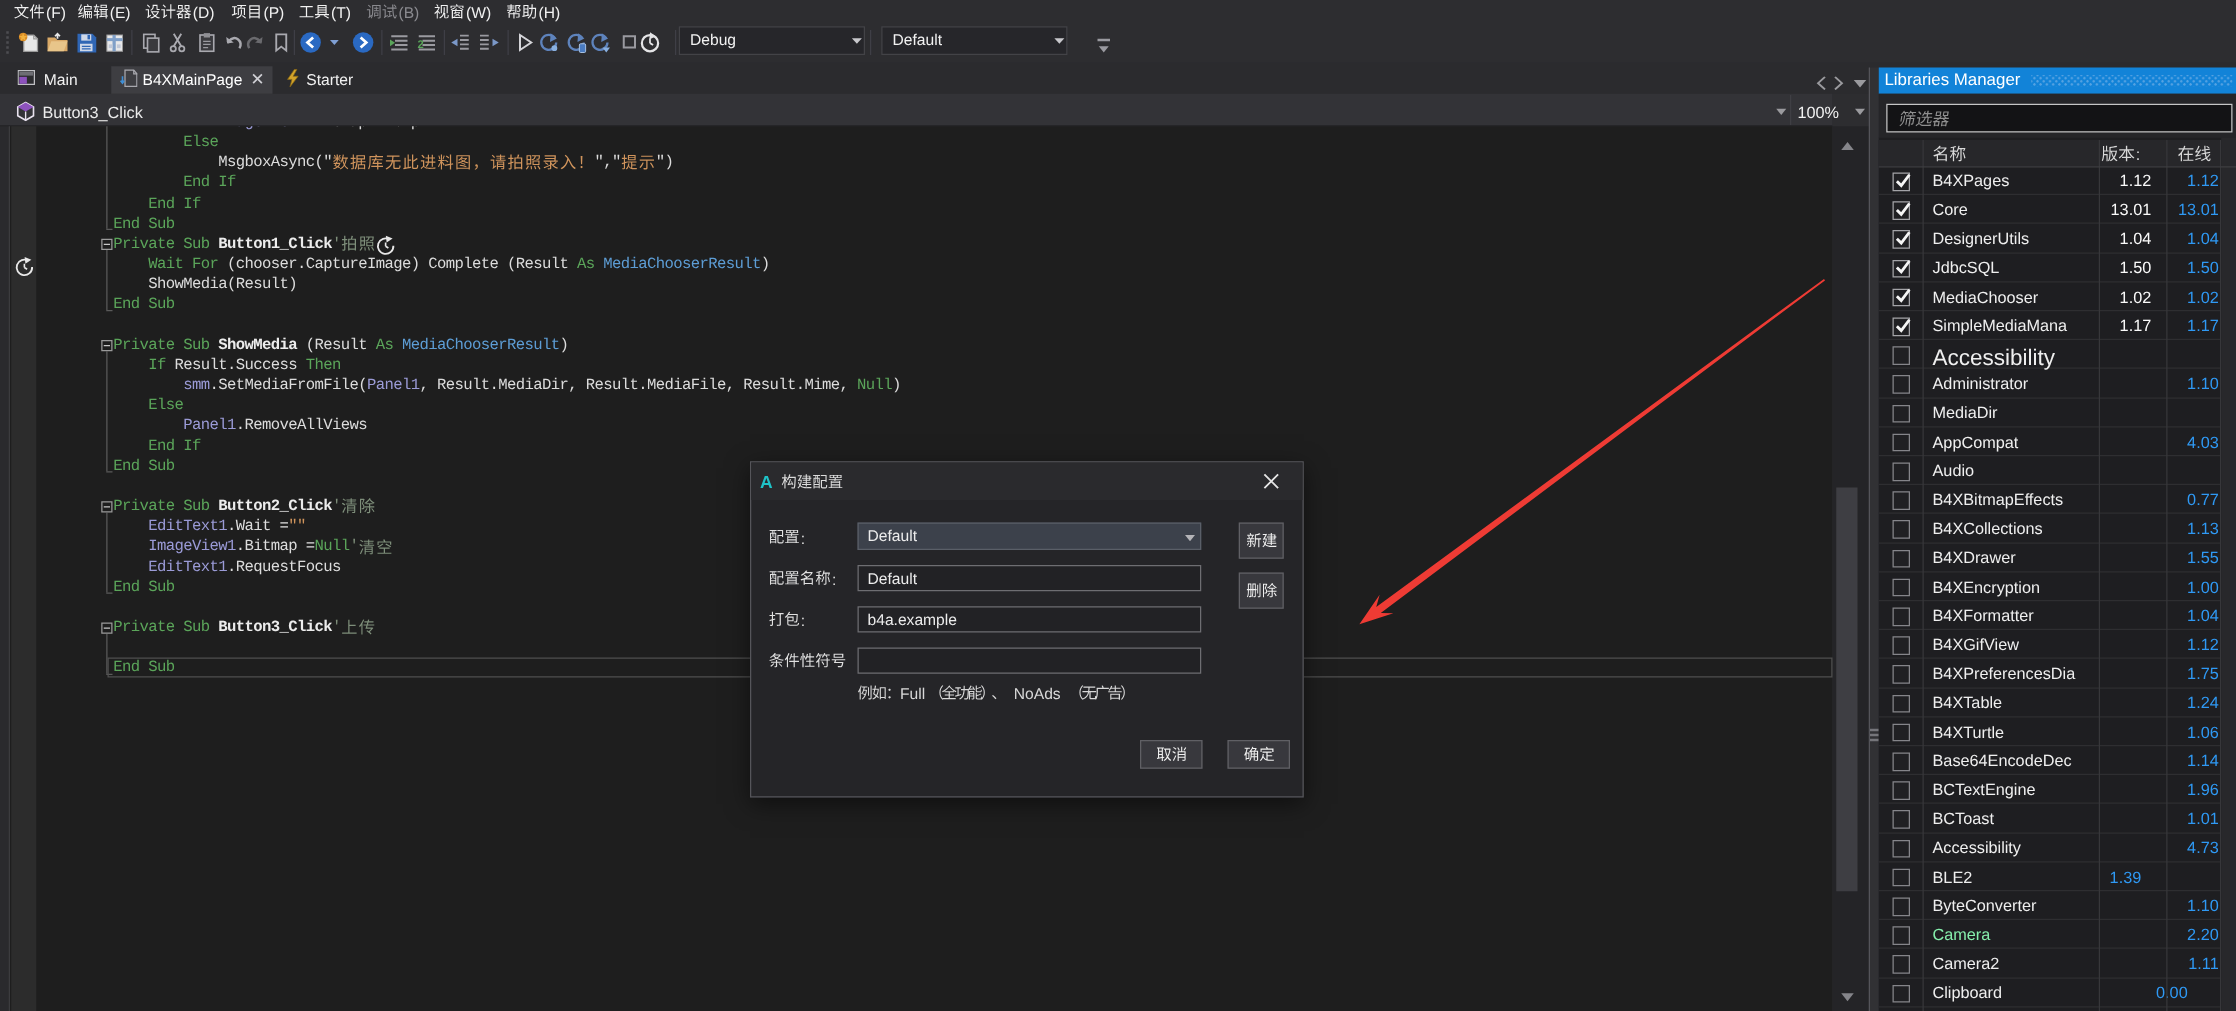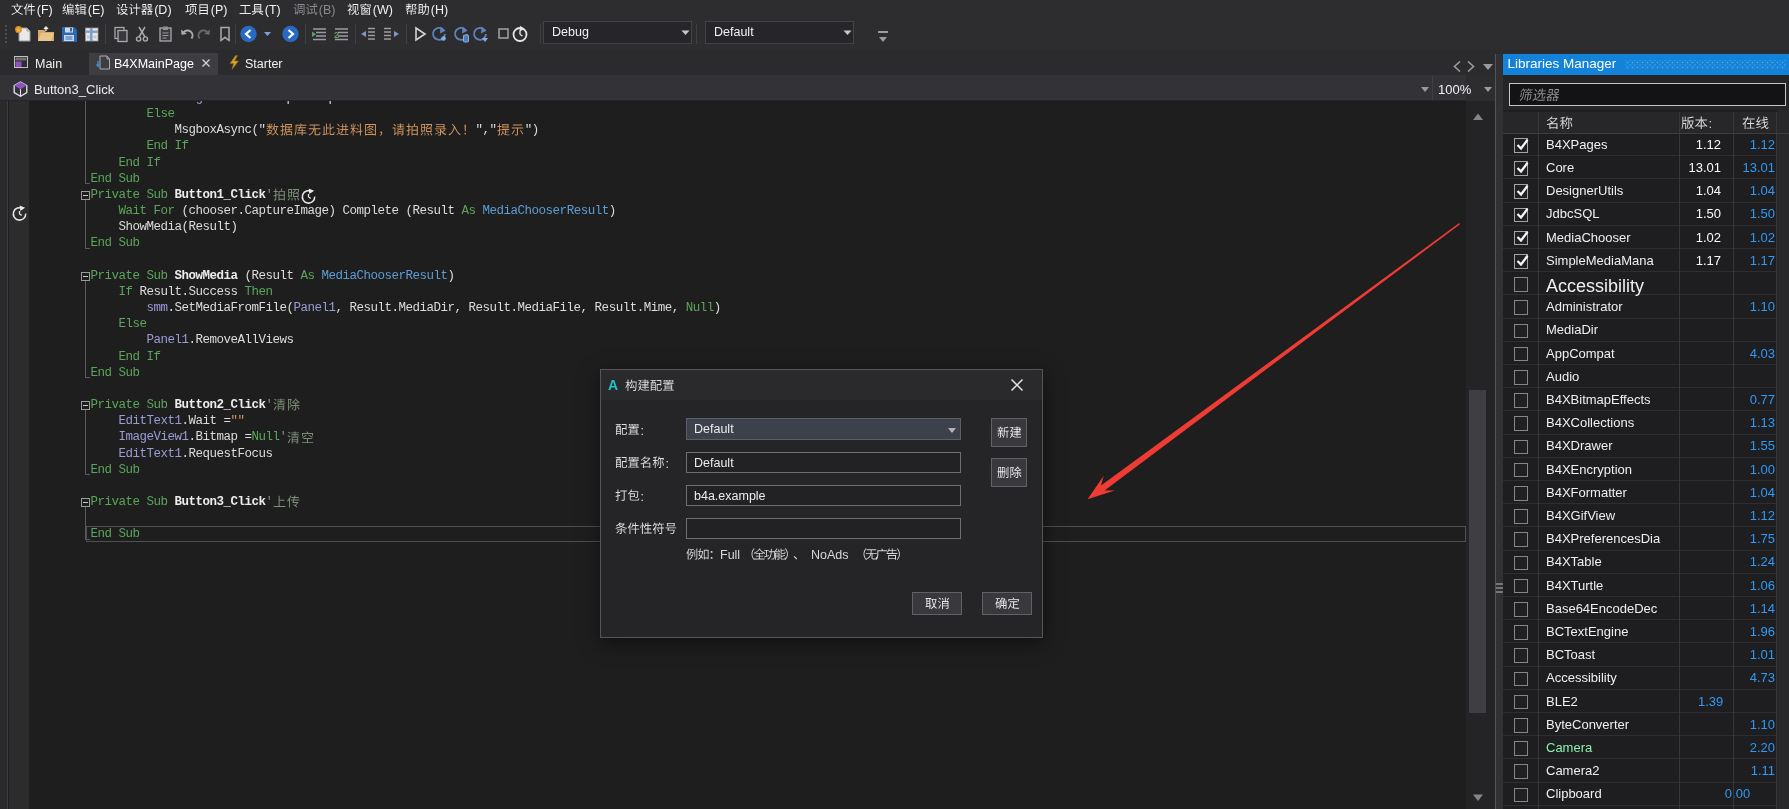--- a/index.html
+++ b/index.html
@@ -439,21 +439,21 @@
 <div class="a" style="left:1513.5px;top:648.4px;width:14.5px;height:14.5px;background:#202023;border:1.2px solid #85858a"></div>
 <span class="t" style="left:1546px;top:647.2px;font-size:13px;color:#efefef">BCToast</span>
 <span class="t" style="left:1700px;top:647.2px;width:75px;text-align:right;font-size:13px;color:#2f99f4">1.01</span>
 <div class="a" style="left:1503px;top:688.8px;width:273px;height:1px;background:#2e2e31"></div>
 <div class="a" style="left:1513.5px;top:671.6px;width:14.5px;height:14.5px;background:#202023;border:1.2px solid #85858a"></div>
 <span class="t" style="left:1546px;top:670.4px;font-size:13px;color:#efefef">Accessibility</span>
 <span class="t" style="left:1700px;top:670.4px;width:75px;text-align:right;font-size:13px;color:#2f99f4">4.73</span>
 <div class="a" style="left:1503px;top:712px;width:273px;height:1px;background:#2e2e31"></div>
 <div class="a" style="left:1513.5px;top:694.8px;width:14.5px;height:14.5px;background:#202023;border:1.2px solid #85858a"></div>
 <span class="t" style="left:1546px;top:693.6px;font-size:13px;color:#efefef">BLE2</span>
-<span class="t" style="left:1698px;top:693.6px;width:75px;font-size:13px;color:#2f99f4">1.39</span>
+<span class="t" style="left:1638px;top:693.6px;width:75px;text-align:right;font-size:13px;color:#2f99f4">1.39</span>
 <div class="a" style="left:1503px;top:735.2px;width:273px;height:1px;background:#2e2e31"></div>
 <div class="a" style="left:1513.5px;top:718px;width:14.5px;height:14.5px;background:#202023;border:1.2px solid #85858a"></div>
 <span class="t" style="left:1546px;top:716.8px;font-size:13px;color:#efefef">ByteConverter</span>
 <span class="t" style="left:1700px;top:716.8px;width:75px;text-align:right;font-size:13px;color:#2f99f4">1.10</span>
 <div class="a" style="left:1503px;top:758.4px;width:273px;height:1px;background:#2e2e31"></div>
 <div class="a" style="left:1513.5px;top:741.2px;width:14.5px;height:14.5px;background:#202023;border:1.2px solid #85858a"></div>
 <span class="t" style="left:1546px;top:740px;font-size:13px;color:#86efac">Camera</span>
 <span class="t" style="left:1700px;top:740px;width:75px;text-align:right;font-size:13px;color:#2f99f4">2.20</span>
 <div class="a" style="left:1503px;top:781.6px;width:273px;height:1px;background:#2e2e31"></div>
 <div class="a" style="left:1513.5px;top:764.4px;width:14.5px;height:14.5px;background:#202023;border:1.2px solid #85858a"></div>

